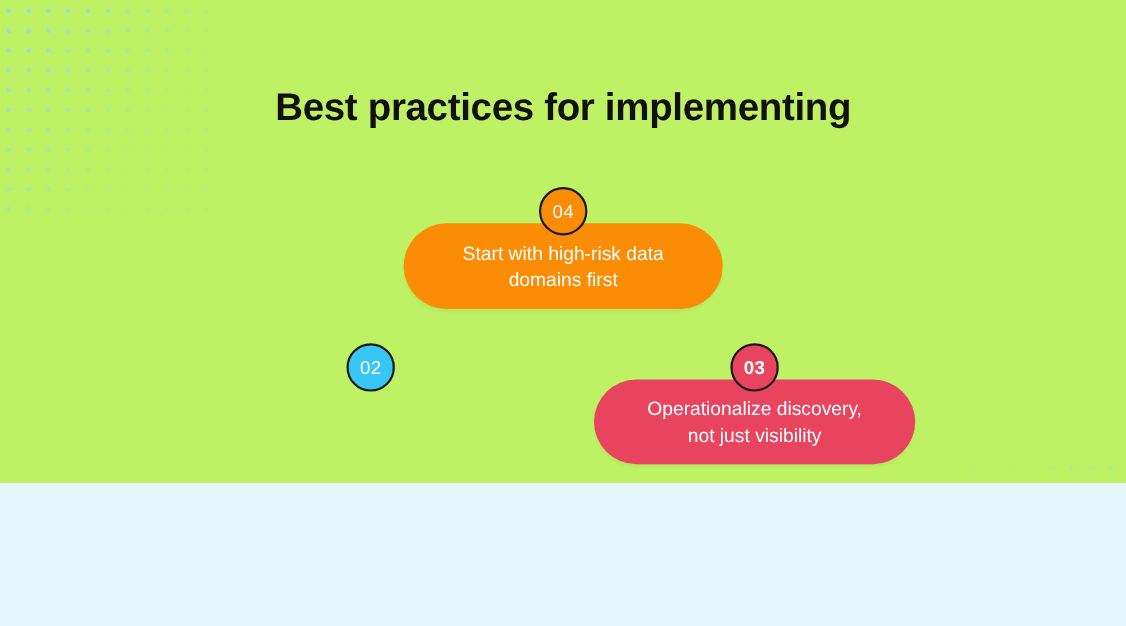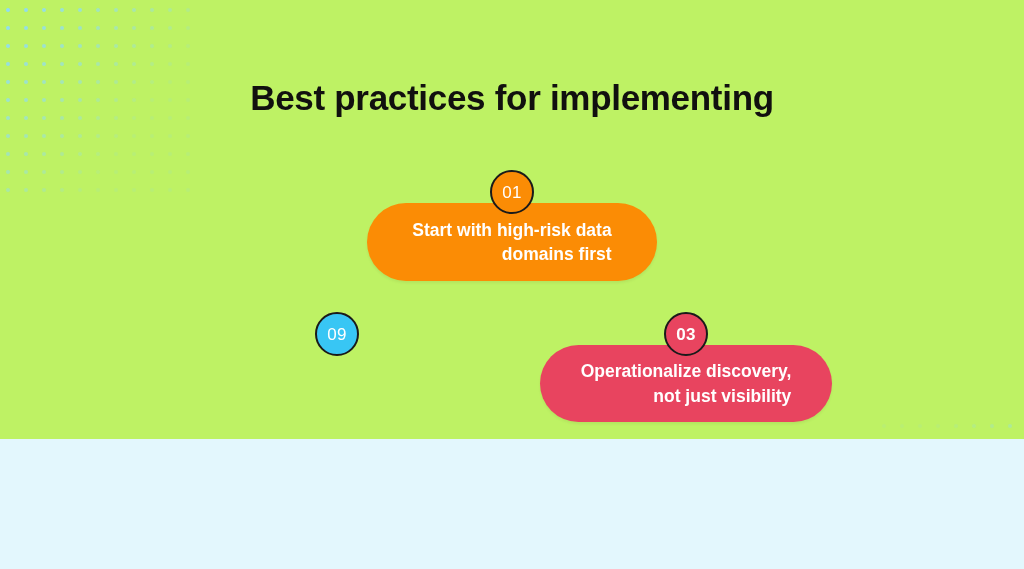--- a/index.html
+++ b/index.html
@@ -64,28 +64,27 @@
     display: block;
   }
 
   
   .card {
     position: absolute;
     border-radius: 42px;
     display: flex;
     align-items: center;
     justify-content: center;
-    text-align: right;
+    text-align: center;
     color: #ffffff;
     font-size: 17.5px;
     line-height: 1.38;
     padding: 0 26px;
     box-sizing: border-box;
     box-shadow: 0 2px 3px rgba(0,0,0,0.06);
-    font-weight: bold;
   }
 
   #card-1 {
     left: 367px;
     top: 203px;
     width: 290px;
     height: 78px;
     background: #fb8c05;
   }
   #card-2 {
@@ -355,25 +354,25 @@
 
   <h1 id="page-title">
     <span class="line">Best practices for implementing</span>
   </h1>
 
   <div class="card" id="card-1">
     <span class="card-text">Start with high-risk data
 domains first</span>
   </div>
   <div class="badge" id="badge-1">
-    <span>01</span>
+    <span>04</span>
   </div>
 
   <div class="badge" id="badge-2">
-    <span>09</span>
+    <span>02</span>
   </div>
 
   <div class="card" id="card-3">
     <span class="card-text">Operationalize discovery,
 not just visibility</span>
   </div>
   <div class="badge" id="badge-3">
     <span>03</span>
   </div>
 

